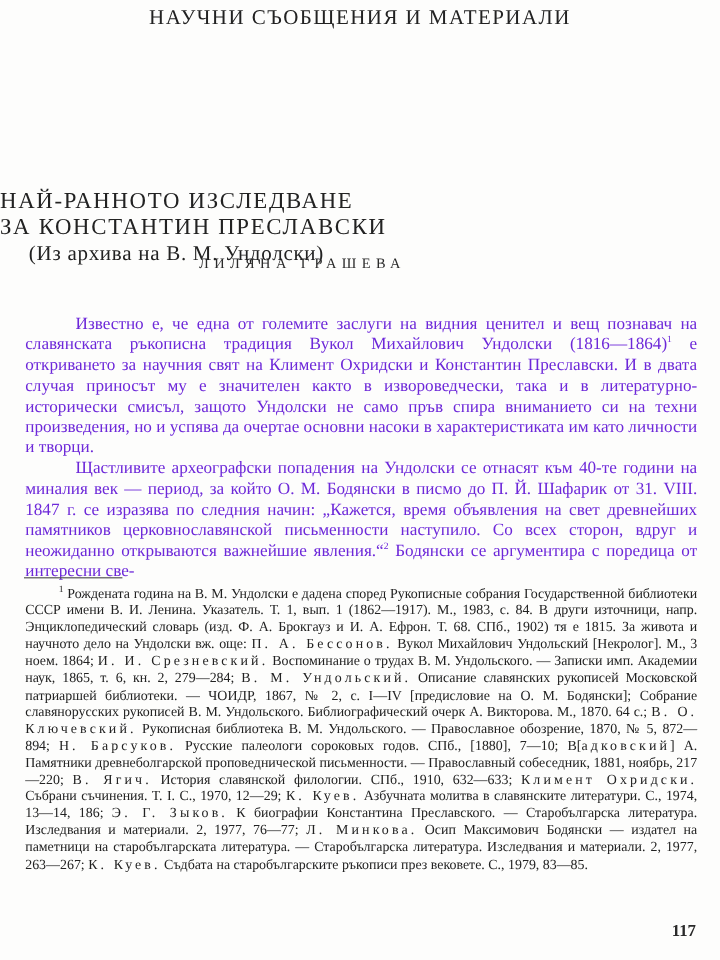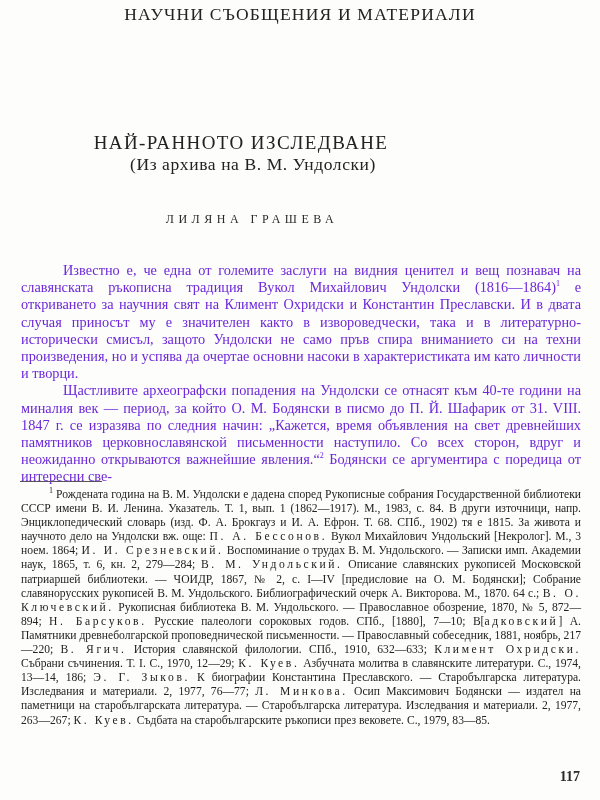--- a/index.html
+++ b/index.html
@@ -26,24 +26,23 @@
       top: 4px;
       left: 0;
       width: 600px;
       text-align: center;
       font-size: 17.5px;
       letter-spacing: 1.2px;
       color: #222;
     }
     .title-block {
       position: absolute;
-      top: 132px;
+      top: 157px;
       left: 0;
       width: 482px;
-      text-align: center;
     }
     .title-line {
       font-size: 19px;
       letter-spacing: 1.4px;
       line-height: 22px;
       color: #222;
       display: block;
     }
     .subtitle {
       font-size: 17.5px;
@@ -127,20 +126,21 @@
   </style>
 </head>
 <body>
 
 <div class="page">
 
   <div class="section-header">НАУЧНИ СЪОБЩЕНИЯ И МАТЕРИАЛИ</div>
 
   <div class="title-block">
     <span class="title-line">НАЙ-РАННОТО ИЗСЛЕДВАНЕ</span>
+    <span class="title-line">ЗА КОНСТАНТИН ПРЕСЛАВСКИ</span>
     <span class="subtitle">(Из архива на В. М. Ундолски)</span>
   </div>
 
   <div class="author">ЛИЛЯНА ГРАШЕВА</div>
 
   <div class="body-text">
     <p><span>Известно е, че една от големите заслуги на видния ценител и вещ познавач на славянската ръкописна традиция Вукол Михайлович Ундолски (1816—1864)</span><sup>1</sup><span> е откриването за научния свят на Климент Охридски и Константин Преславски. И в двата случая приносът му е значителен както в извороведчески, така и в литературно-исторически смисъл, защото Ундолски не само пръв спира вниманието си на техни произведения, но и успява да очертае основни насоки в характеристиката им като личности и творци.</span></p>
     <p><span>Щастливите археографски попадения на Ундолски се отнасят към 40-те години на миналия век — период, за който О. М. Бодянски в писмо до П. Й. Шафарик от 31. VIII. 1847 г. се изразява по следния начин: „Кажется, время объявления на свет древнейших памятников церковнославянской письменности наступило. Со всех сторон, вдруг и неожиданно открываются важнейшие явления.“</span><sup>2</sup><span> Бодянски се аргументира с поредица от интересни све-</span></p>
   </div>
 

